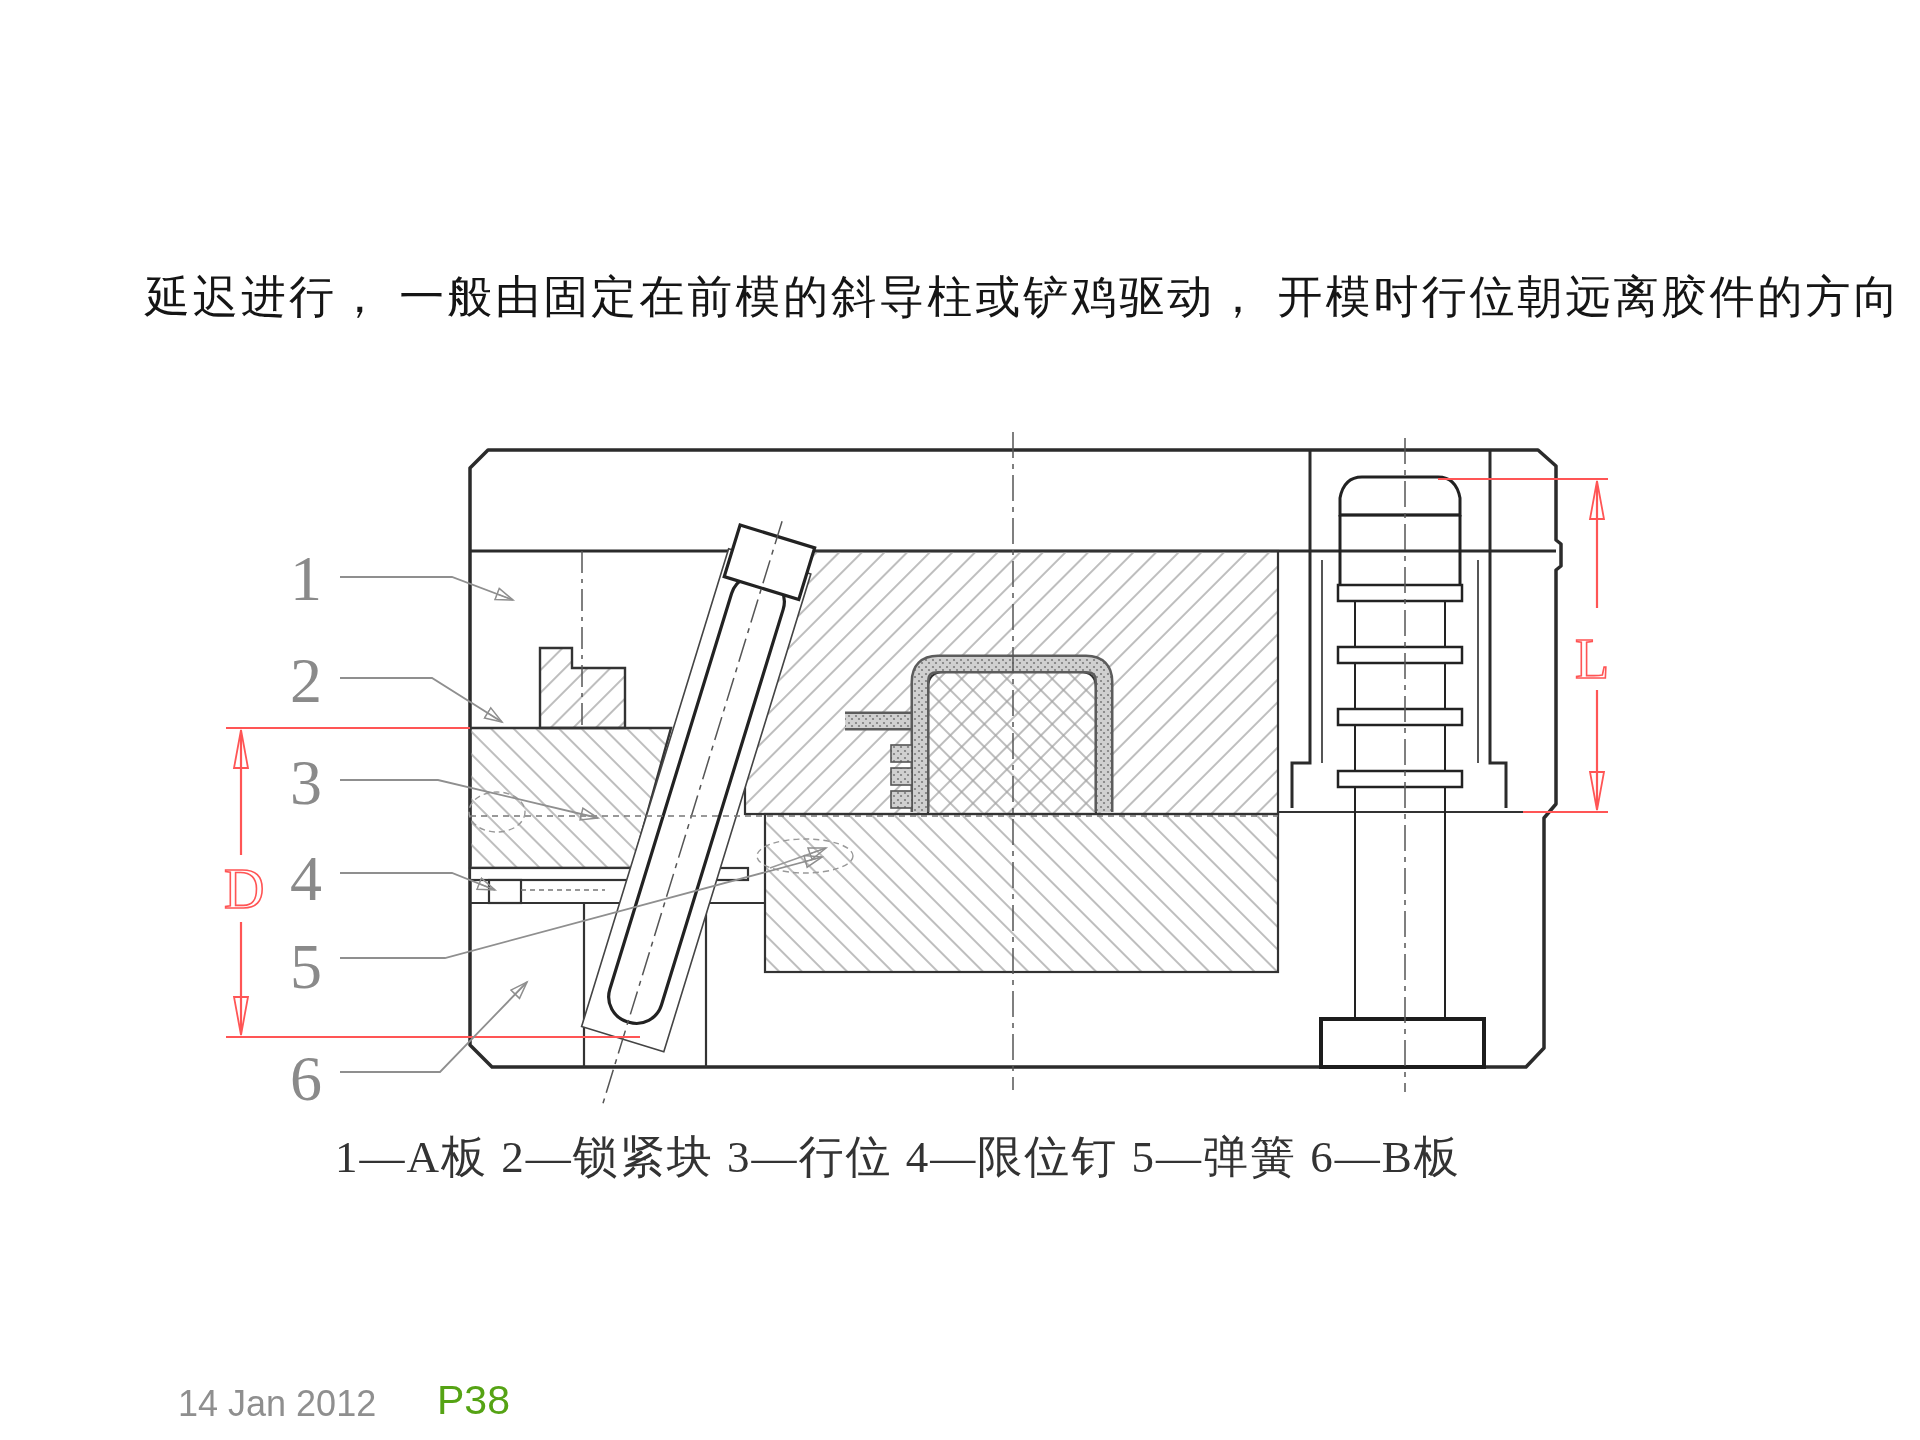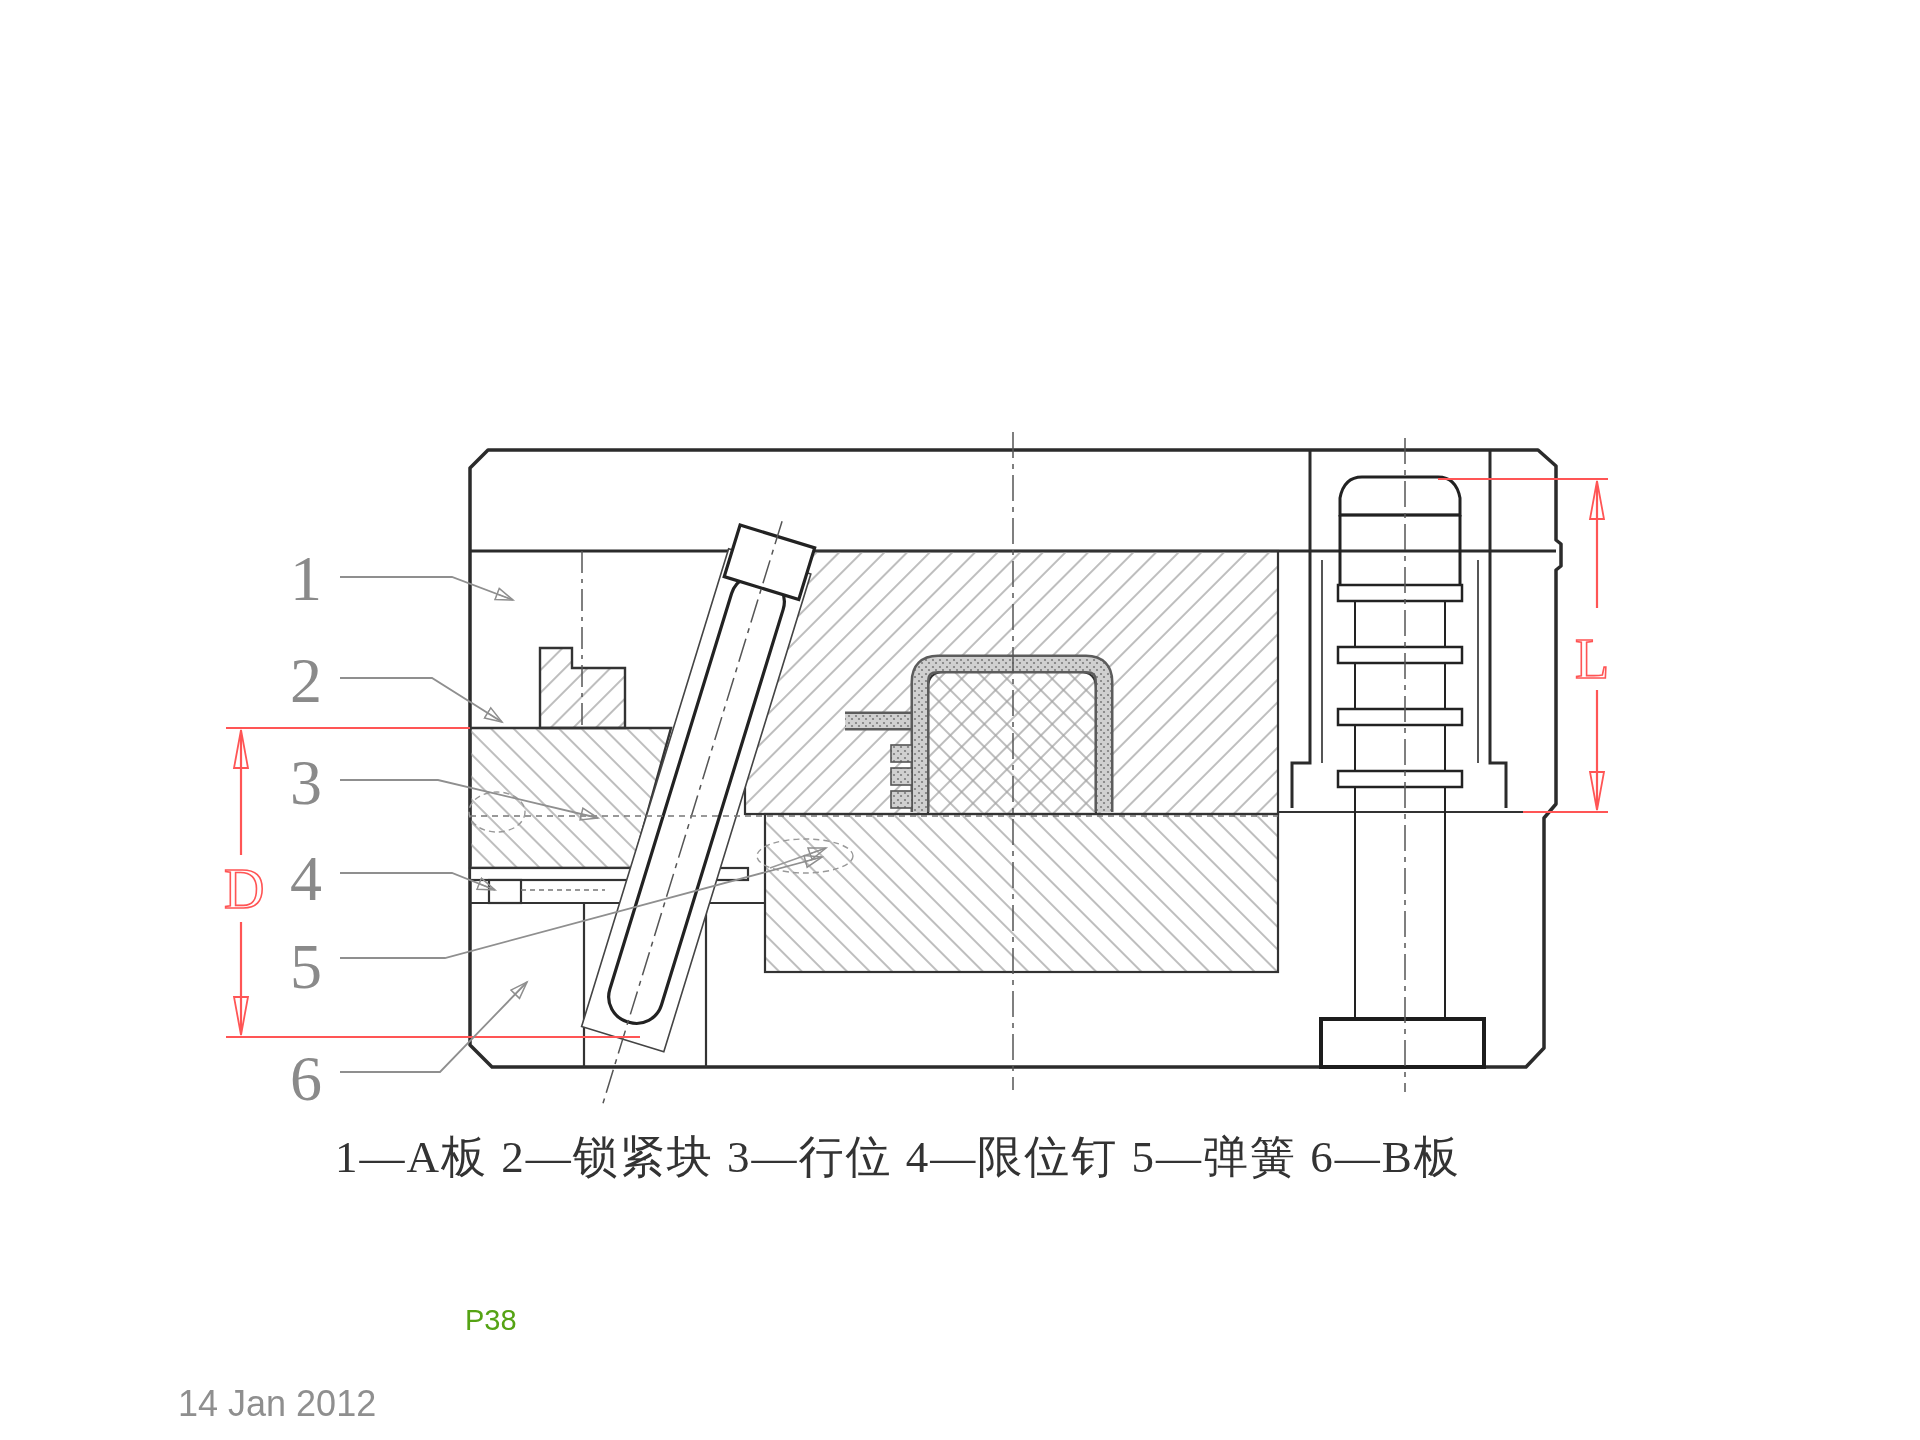--- a/index.html
+++ b/index.html
@@ -6,31 +6,32 @@
   .slide{position:relative;width:1920px;height:1440px;background:#ffffff;overflow:hidden;
          font-family:"Liberation Serif", serif;}
   .title{position:absolute;left:143px;top:40px;font-size:60px;font-weight:bold;color:#ff0000;
          letter-spacing:1px;white-space:nowrap;}
   .defline{position:absolute;color:#151515;font-size:45px;letter-spacing:3px;white-space:nowrap;}
   .def1{left:62px;top:204px;}
   .def2{left:145px;top:267px;}
   .def3{left:145px;top:330px;}
   .footer-date{position:absolute;left:178px;top:1383px;font-size:36px;color:#8f8f8f;
          font-family:"Liberation Sans", sans-serif;white-space:nowrap;}
-  .footer-page{position:absolute;left:437px;top:1304px;font-size:29px;color:#55a314;
-         font-family:"Liberation Sans", sans-serif;white-space:nowrap;margin-left:28px;}
+  .footer-page{position:absolute;left:437px;top:1377px;font-size:41px;color:#55a314;
+         font-family:"Liberation Sans", sans-serif;white-space:nowrap;}
   svg{position:absolute;left:200px;top:370px;}
   svg text{font-family:"Liberation Serif", serif;}
 </style>
 </head>
 <body>
 
 <div class="slide">
 
 
+  <div class="defline def2">延迟进行， 一般由固定在前模的斜导柱或铲鸡驱动， 开模时行位朝远离胶件的方向</div>
 
   <svg width="1450" height="830" viewBox="200 370 1450 830">
     <defs>
       <pattern id="hA" patternUnits="userSpaceOnUse" width="16" height="16" patternTransform="rotate(45)">
         <line x1="8" y1="0" x2="8" y2="16" stroke="#a2a2a2" stroke-width="1.4"></line>
       </pattern>
       <pattern id="hB" patternUnits="userSpaceOnUse" width="16" height="16" patternTransform="rotate(-45)">
         <line x1="8" y1="0" x2="8" y2="16" stroke="#a2a2a2" stroke-width="1.4"></line>
       </pattern>
       <pattern id="dots" patternUnits="userSpaceOnUse" width="7" height="7">

